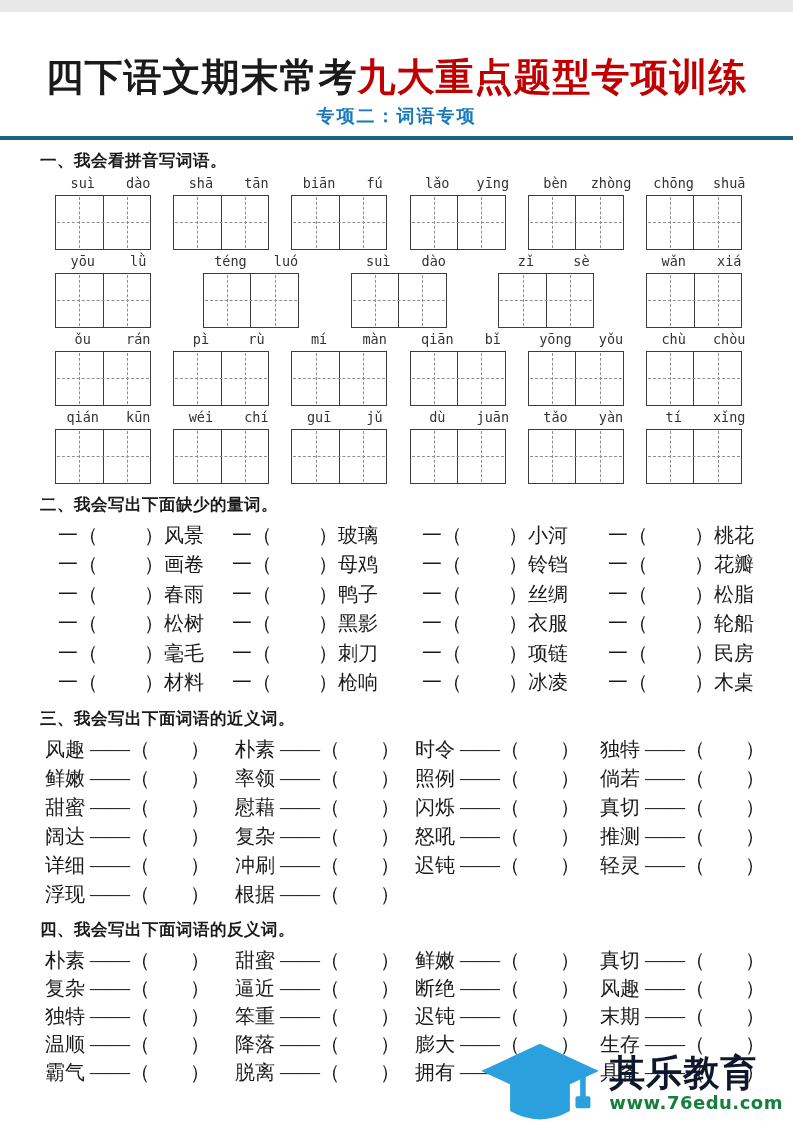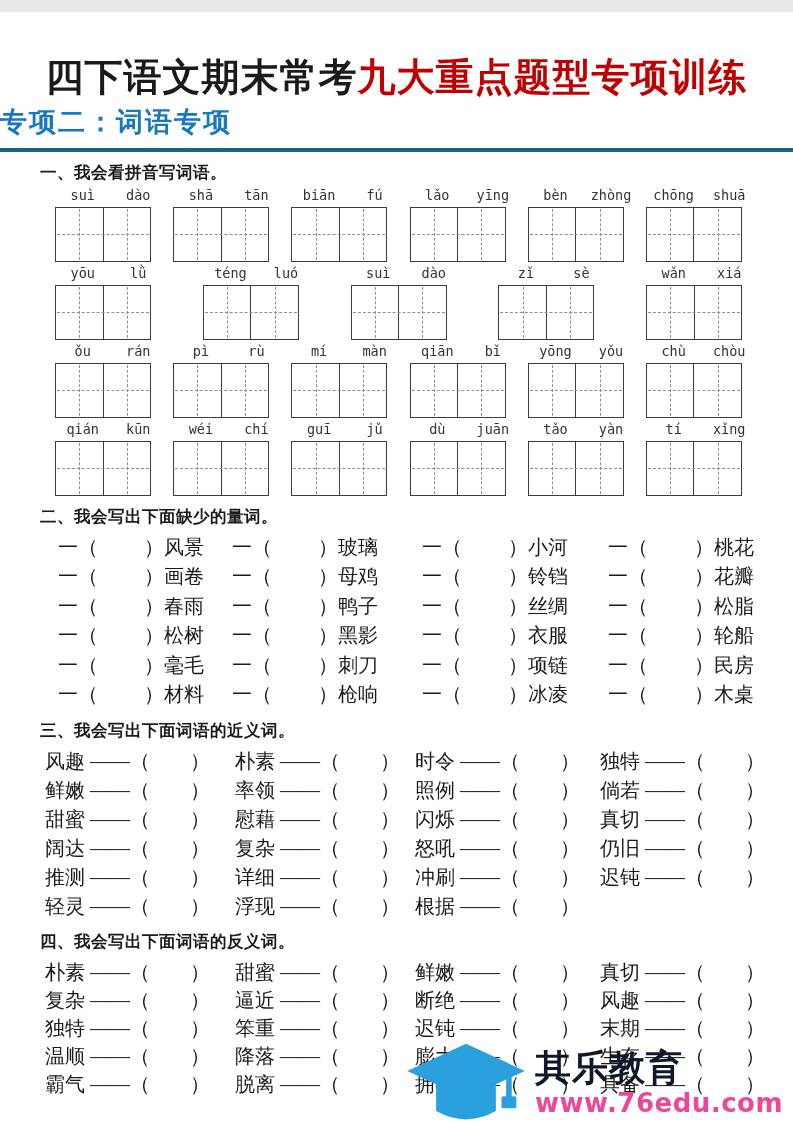--- a/index.html
+++ b/index.html
@@ -5,21 +5,21 @@
   * { margin:0; padding:0; box-sizing:border-box; }
   html,body { background:#e8e8e8; }
   .page {
     position:relative; width:793px; height:1122px; margin:12px auto;
     background:#ffffff; overflow:hidden;
     font-family:"Liberation Serif","DejaVu Serif",serif; color:#1a1a1a;
   }
   
   .title { margin-top:44px; text-align:center; font-size:38px; font-weight:900; letter-spacing:1px; line-height:1.15; }
   .title .red { color:#c00000; }
-  .subtitle { margin-top:4px; text-align:left; font-size:27px; font-weight:800; color:#1778be; letter-spacing:2px; }
+  .subtitle { margin-top:4px; text-align:center; font-size:18px; font-weight:800; color:#1778be; letter-spacing:2px; }
   .rule { margin-top:8px; height:4px; background:#1b6180; width:100%; }
 
   
   .sec-head { margin:10px 0 0 40px; font-size:16.5px; font-weight:700; letter-spacing:0.5px; }
 
   
   .prow { display:flex; justify-content:space-between; width:702px; margin:3px 0 0 55px; }
   .punit { width:111px; }
   .plabel { display:flex; height:20px; font-family:"DejaVu Sans Mono",monospace; font-size:13.5px; color:#333; }
   .plabel span { flex:1; text-align:center; }
@@ -36,21 +36,21 @@
   .s4 { grid-template-columns:190px 180px 185px auto; padding-left:45px; line-height:28px; margin-top:5px; }
   .gap2 { display:inline-block; width:46px; }
   .gap3 { display:inline-block; width:40px; }
   .witem { white-space:nowrap; }
 
   
   .footer { position:absolute; right:6px; bottom:8px; display:flex; align-items:center; }
   .cap { width:130px; height:84px; margin-right:4px; }
   .brandcol { display:flex; flex-direction:column; align-items:flex-start; padding-right:4px; }
   .brand { font-size:36px; font-weight:900; color:#0f172a; letter-spacing:1px; line-height:1.05; }
-  .url { font-size:26px; font-weight:700; color:#ec4899; font-family:"DejaVu Sans","Liberation Sans",sans-serif; letter-spacing:0.5px; }
+  .url { font-size:18px; font-weight:700; color:#15803d; font-family:"DejaVu Sans","Liberation Sans",sans-serif; letter-spacing:0.5px; }
 </style>
 </head>
 <body>
 
 <div class="page">
 
   <div class="title"><span>四下语文期末常考</span><span class="red">九大重点题型专项训练</span></div>
 
   <div class="subtitle">专项二：词语专项</div>
 
@@ -336,21 +336,20 @@
       <span class="witem">率领 ——（<span class="gap3"></span>）</span>
       <span class="witem">照例 ——（<span class="gap3"></span>）</span>
       <span class="witem">倘若 ——（<span class="gap3"></span>）</span>
       <span class="witem">甜蜜 ——（<span class="gap3"></span>）</span>
       <span class="witem">慰藉 ——（<span class="gap3"></span>）</span>
       <span class="witem">闪烁 ——（<span class="gap3"></span>）</span>
       <span class="witem">真切 ——（<span class="gap3"></span>）</span>
       <span class="witem">阔达 ——（<span class="gap3"></span>）</span>
       <span class="witem">复杂 ——（<span class="gap3"></span>）</span>
       <span class="witem">怒吼 ——（<span class="gap3"></span>）</span>
-      <span class="witem">仍旧 ——（<span class="gap3"></span>）</span>
       <span class="witem">推测 ——（<span class="gap3"></span>）</span>
       <span class="witem">详细 ——（<span class="gap3"></span>）</span>
       <span class="witem">冲刷 ——（<span class="gap3"></span>）</span>
       <span class="witem">迟钝 ——（<span class="gap3"></span>）</span>
       <span class="witem">轻灵 ——（<span class="gap3"></span>）</span>
       <span class="witem">浮现 ——（<span class="gap3"></span>）</span>
       <span class="witem">根据 ——（<span class="gap3"></span>）</span>
     </div>
 
   <div class="sec-head">四、我会写出下面词语的反义词。</div>

